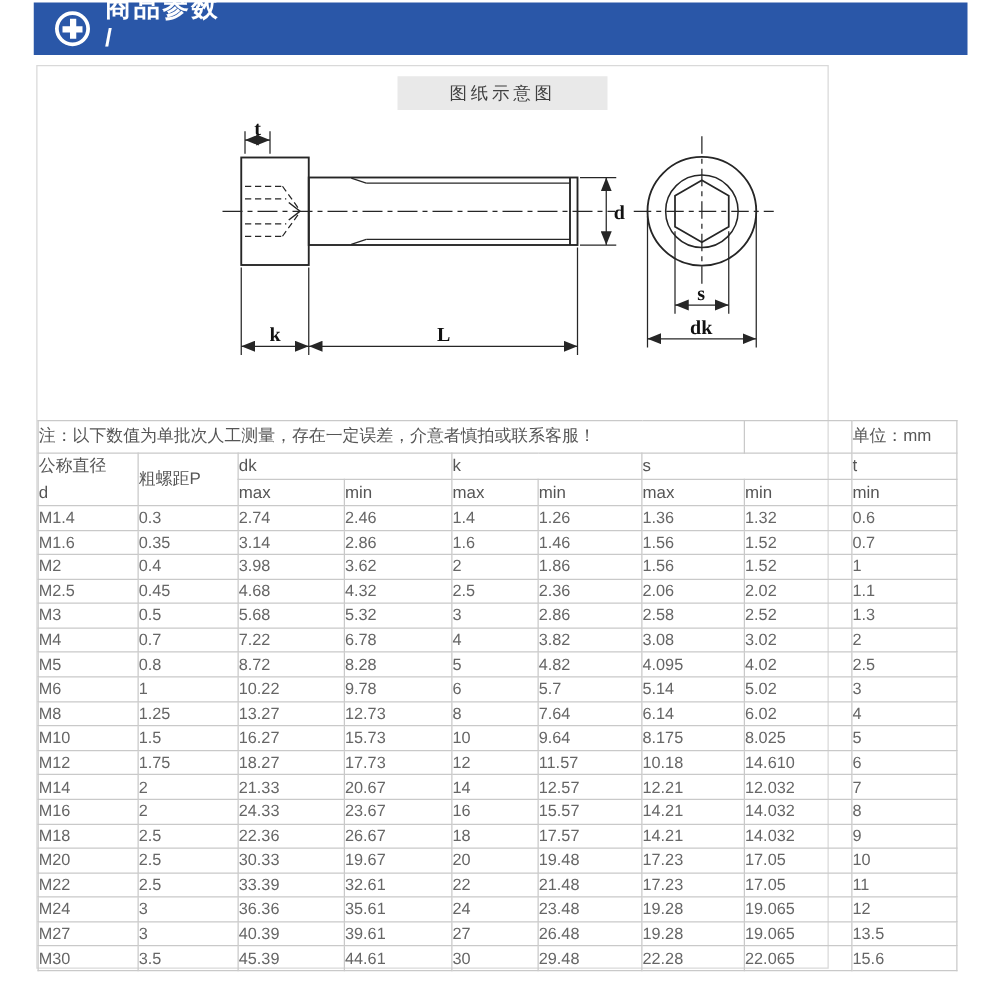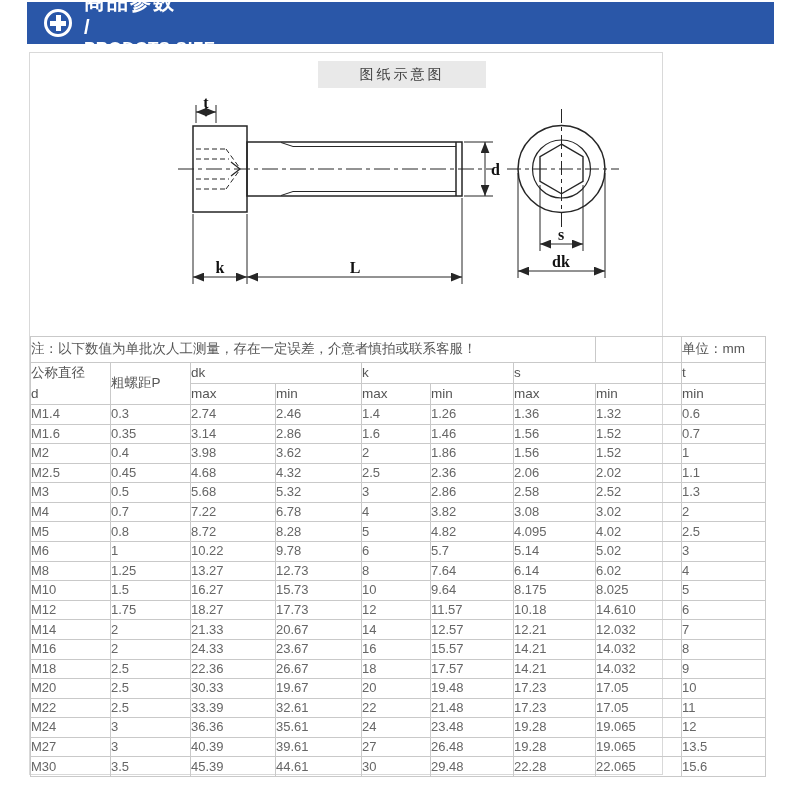--- a/index.html
+++ b/index.html
@@ -14,21 +14,21 @@
   }
   .plus-icon{
     margin-left:17px;width:22px;height:22px;border:3px solid #fff;
     border-radius:50%;position:relative;flex:0 0 auto;
   }
   .plus-icon .bar-h{position:absolute;left:3px;top:8.5px;width:16px;height:5px;background:#fff;}
   .plus-icon .bar-v{position:absolute;left:8.5px;top:3px;width:5px;height:16px;background:#fff;}
   .banner-title{margin-left:10px;display:flex;align-items:baseline;white-space:nowrap;flex-direction:column;}
   .title-zh{font-size:21px;font-weight:bold;letter-spacing:2px;}
   .title-slash{font-size:20px;font-weight:bold;margin:0 2px 0 2px;}
-  .title-en{font-size:17px;font-weight:bold;letter-spacing:0.5px;}
+  .title-en{font-size:11px;font-weight:bold;letter-spacing:0.5px;}
   
   .content-box{
     position:absolute;left:29px;top:52px;width:634px;height:723px;
     border:1px solid #d9d9d9;box-sizing:border-box;background:#fff;
   }
   .diagram-label{
     position:absolute;left:288px;top:8px;width:168px;height:27px;
     background:#e9e9e9;color:#404040;font-size:14px;letter-spacing:3px;
     display:flex;align-items:center;justify-content:center;
   }

